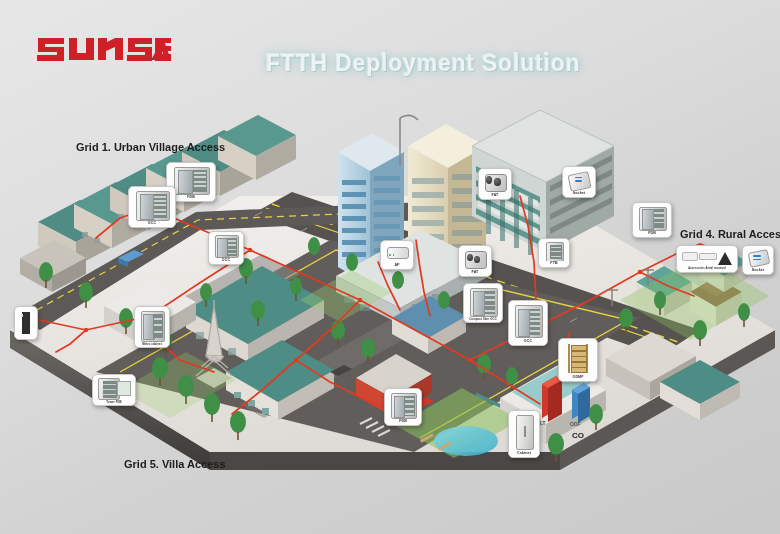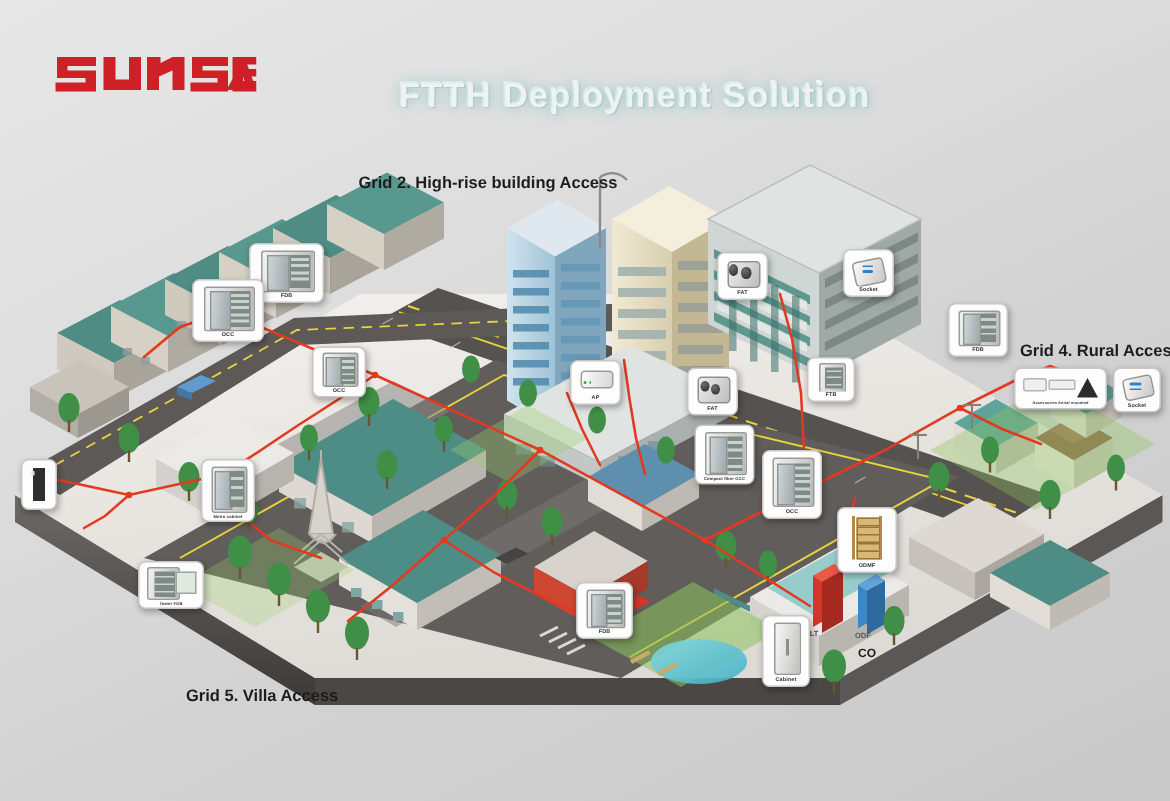--- a/index.html
+++ b/index.html
@@ -540,21 +540,21 @@
     </g>
 
     <g>
       <polygon points="118,258 134,250 144,254 128,262" fill="#5f9bd0"></polygon>
       <polygon points="118,258 128,262 128,267 118,263" fill="#4178a8"></polygon>
       <polygon points="330,372 344,365 352,369 338,376" fill="#444"></polygon>
       <polygon points="412,404 426,397 434,401 420,408" fill="#d2372a"></polygon>
     </g>
   </svg>
 
-  <div class="grid-label" style="left:239px;top:116px;">Grid 2. High-rise building Access</div>
+  <div class="grid-label" style="left:76px;top:141px;">Grid 1. Urban Village Access</div>
   <div class="grid-label" style="left:680px;top:228px;">Grid 4. Rural Access</div>
   <div class="grid-label" style="left:124px;top:458px;">Grid 5. Villa Access</div>
 
   <div class="ground-tag" style="left:572px;top:431px;">CO</div>
   <div class="ground-tag" style="left:536px;top:420px;font-size:5px;color:#555;">OLT</div>
   <div class="ground-tag" style="left:570px;top:421px;font-size:5px;color:#555;">ODF</div>
 
   <div class="callout" style="left:166px;top:162px;width:50px;height:40px;">
     <div class="art">
       <div class="cab-body">

